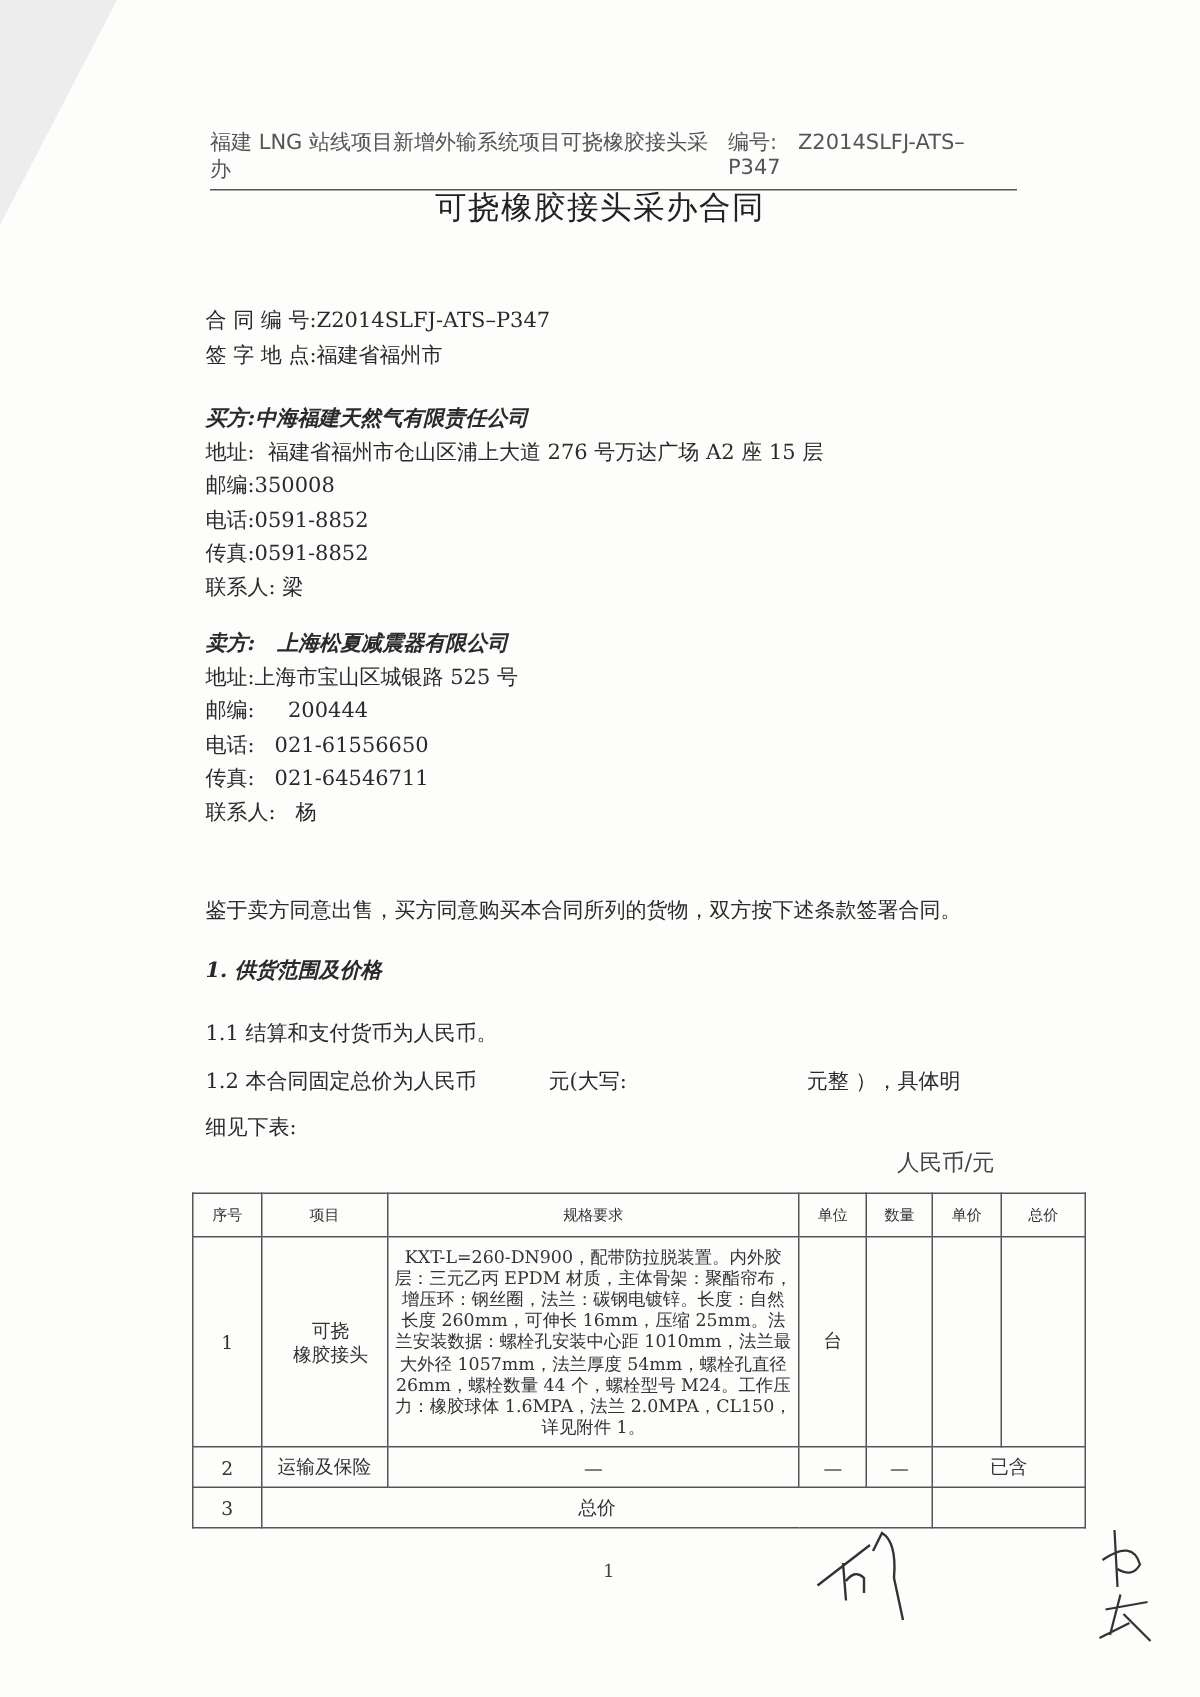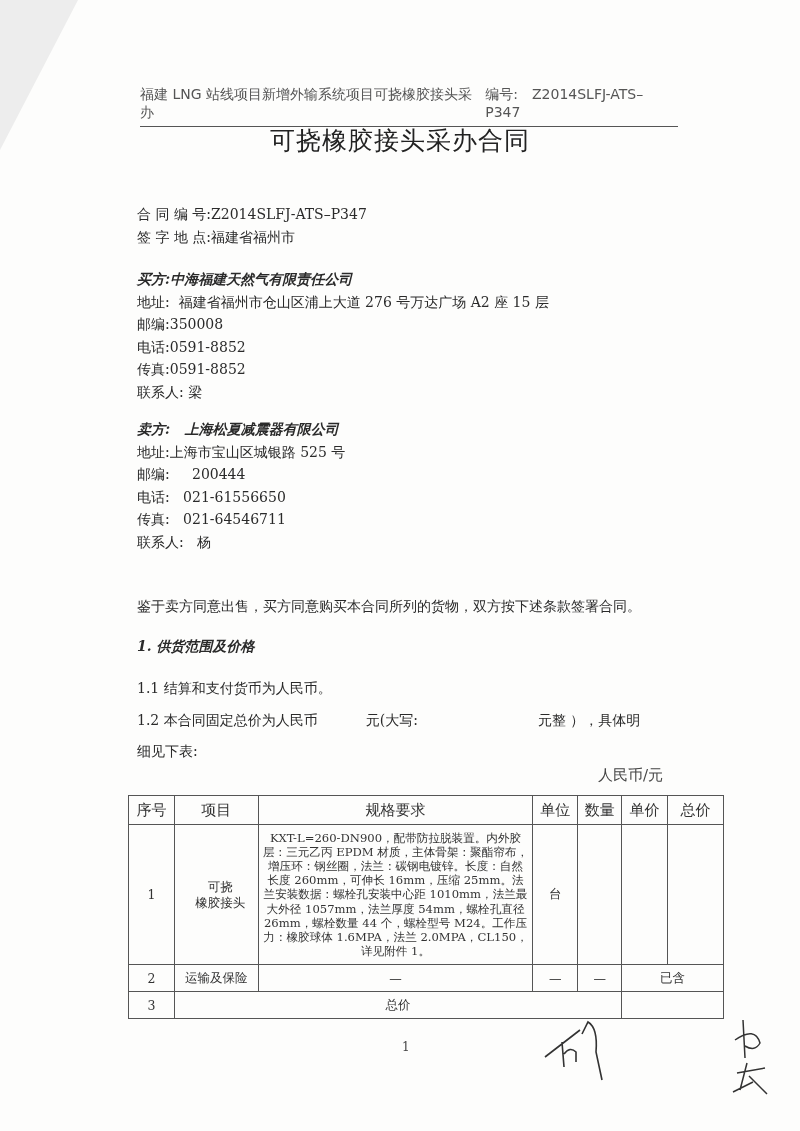--- a/index.html
+++ b/index.html
@@ -16,36 +16,36 @@
     }
     .header {
       position: absolute; left: 140px; top: 86px; width: 538px;
       font-size: 14px; color: #555; display: flex; justify-content: space-between;
       padding-bottom: 4px; border-bottom: 1.5px solid #555;
       font-family: "DejaVu Sans", "Liberation Sans", sans-serif;
     }
     .header .code-label { margin-right: 14px; }
     .title {
       position: absolute; left: 0; top: 124px; width: 800px; text-align: center;
-      font-size: 25px; font-family: "DejaVu Sans", "Liberation Sans", sans-serif; color: #222;
+      font-size: 21px; font-family: "DejaVu Sans", "Liberation Sans", sans-serif; color: #222;
       letter-spacing: 1px;
     }
     .block { position: absolute; left: 137px; font-size: 14px; line-height: 22.5px; }
     .block .row { white-space: nowrap; }
     .bold { font-weight: bold; font-style: italic; }
     .para { position: absolute; left: 137px; font-size: 14px; white-space: nowrap; }
     .currency-note { position: absolute; left: 598px; top: 766px; font-size: 15px; color: #444; }
     table.items {
       position: absolute; left: 128px; top: 795px; width: 596px;
       border-collapse: collapse; font-size: 12.5px; color: #333;
     }
     table.items td, table.items th {
       border: 1px solid #555; text-align: center; font-weight: normal; padding: 0;
     }
-    table.items th { height: 28px; font-size: 15px; }
+    table.items th { height: 28px; font-size: 10px; }
     .spec { text-align: center; line-height: 14.2px; padding: 3px 4px !important; font-size: 11.6px; margin-top: 20px; }
     .item-name { text-align: center; padding-left: 8px !important; line-height: 16px; }
     .page-num { position: absolute; left: 402px; top: 1040px; font-size: 12px; color: #444; }
     .sig { position: absolute; }
   </style>
 </head>
 <body>
 
 <div class="fold"></div>
 

